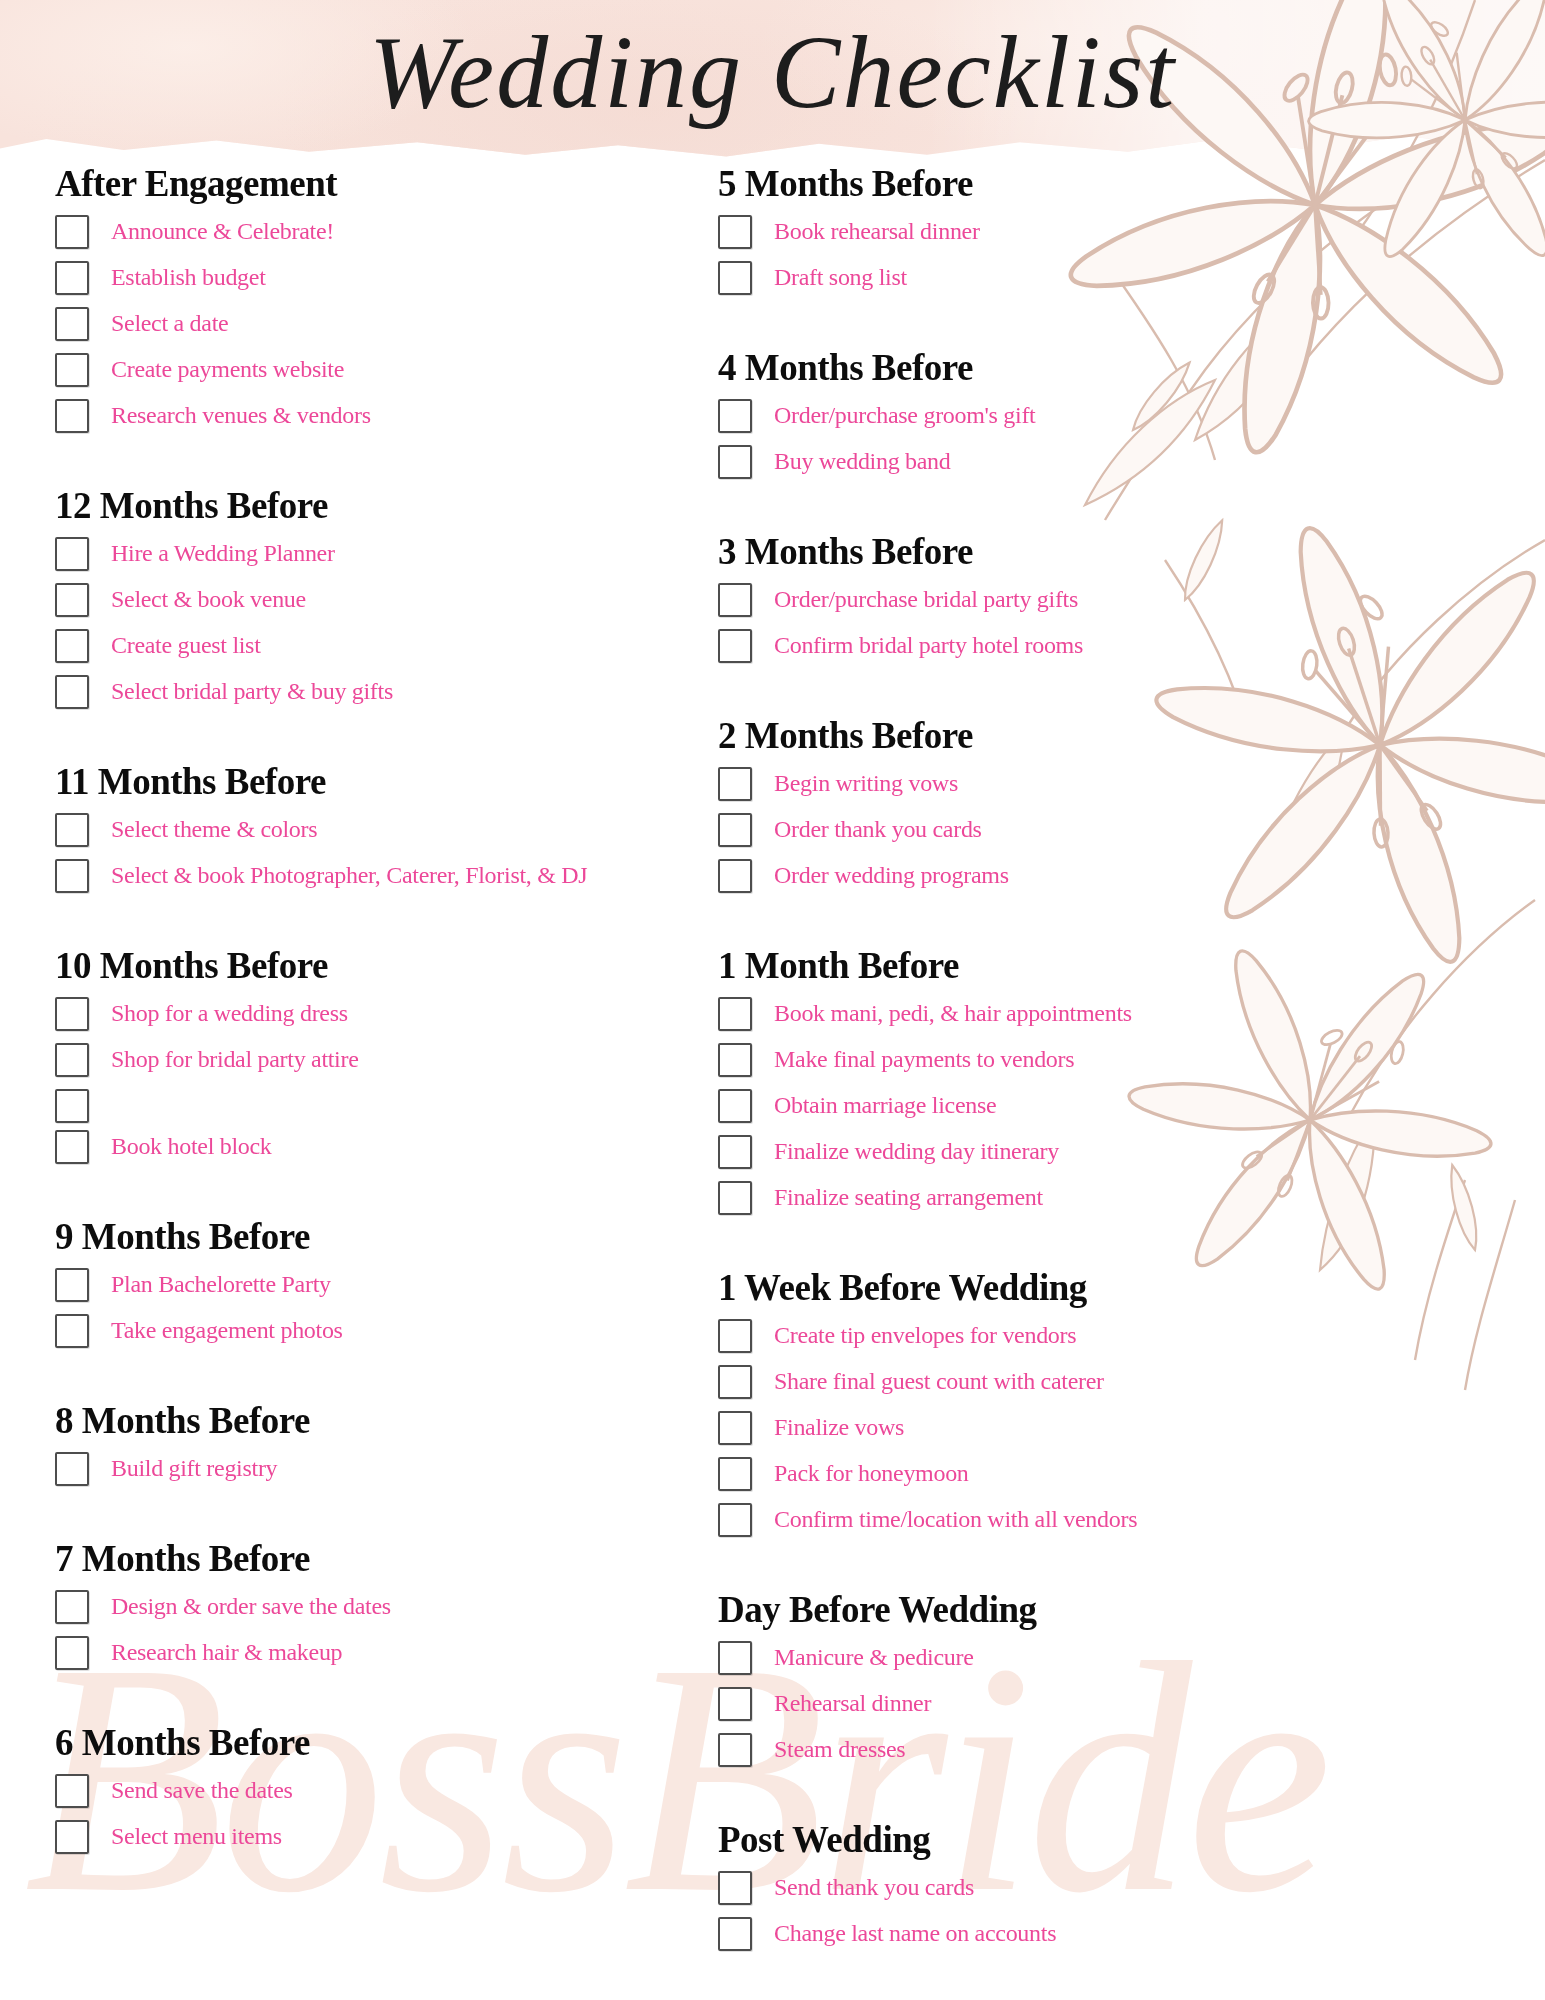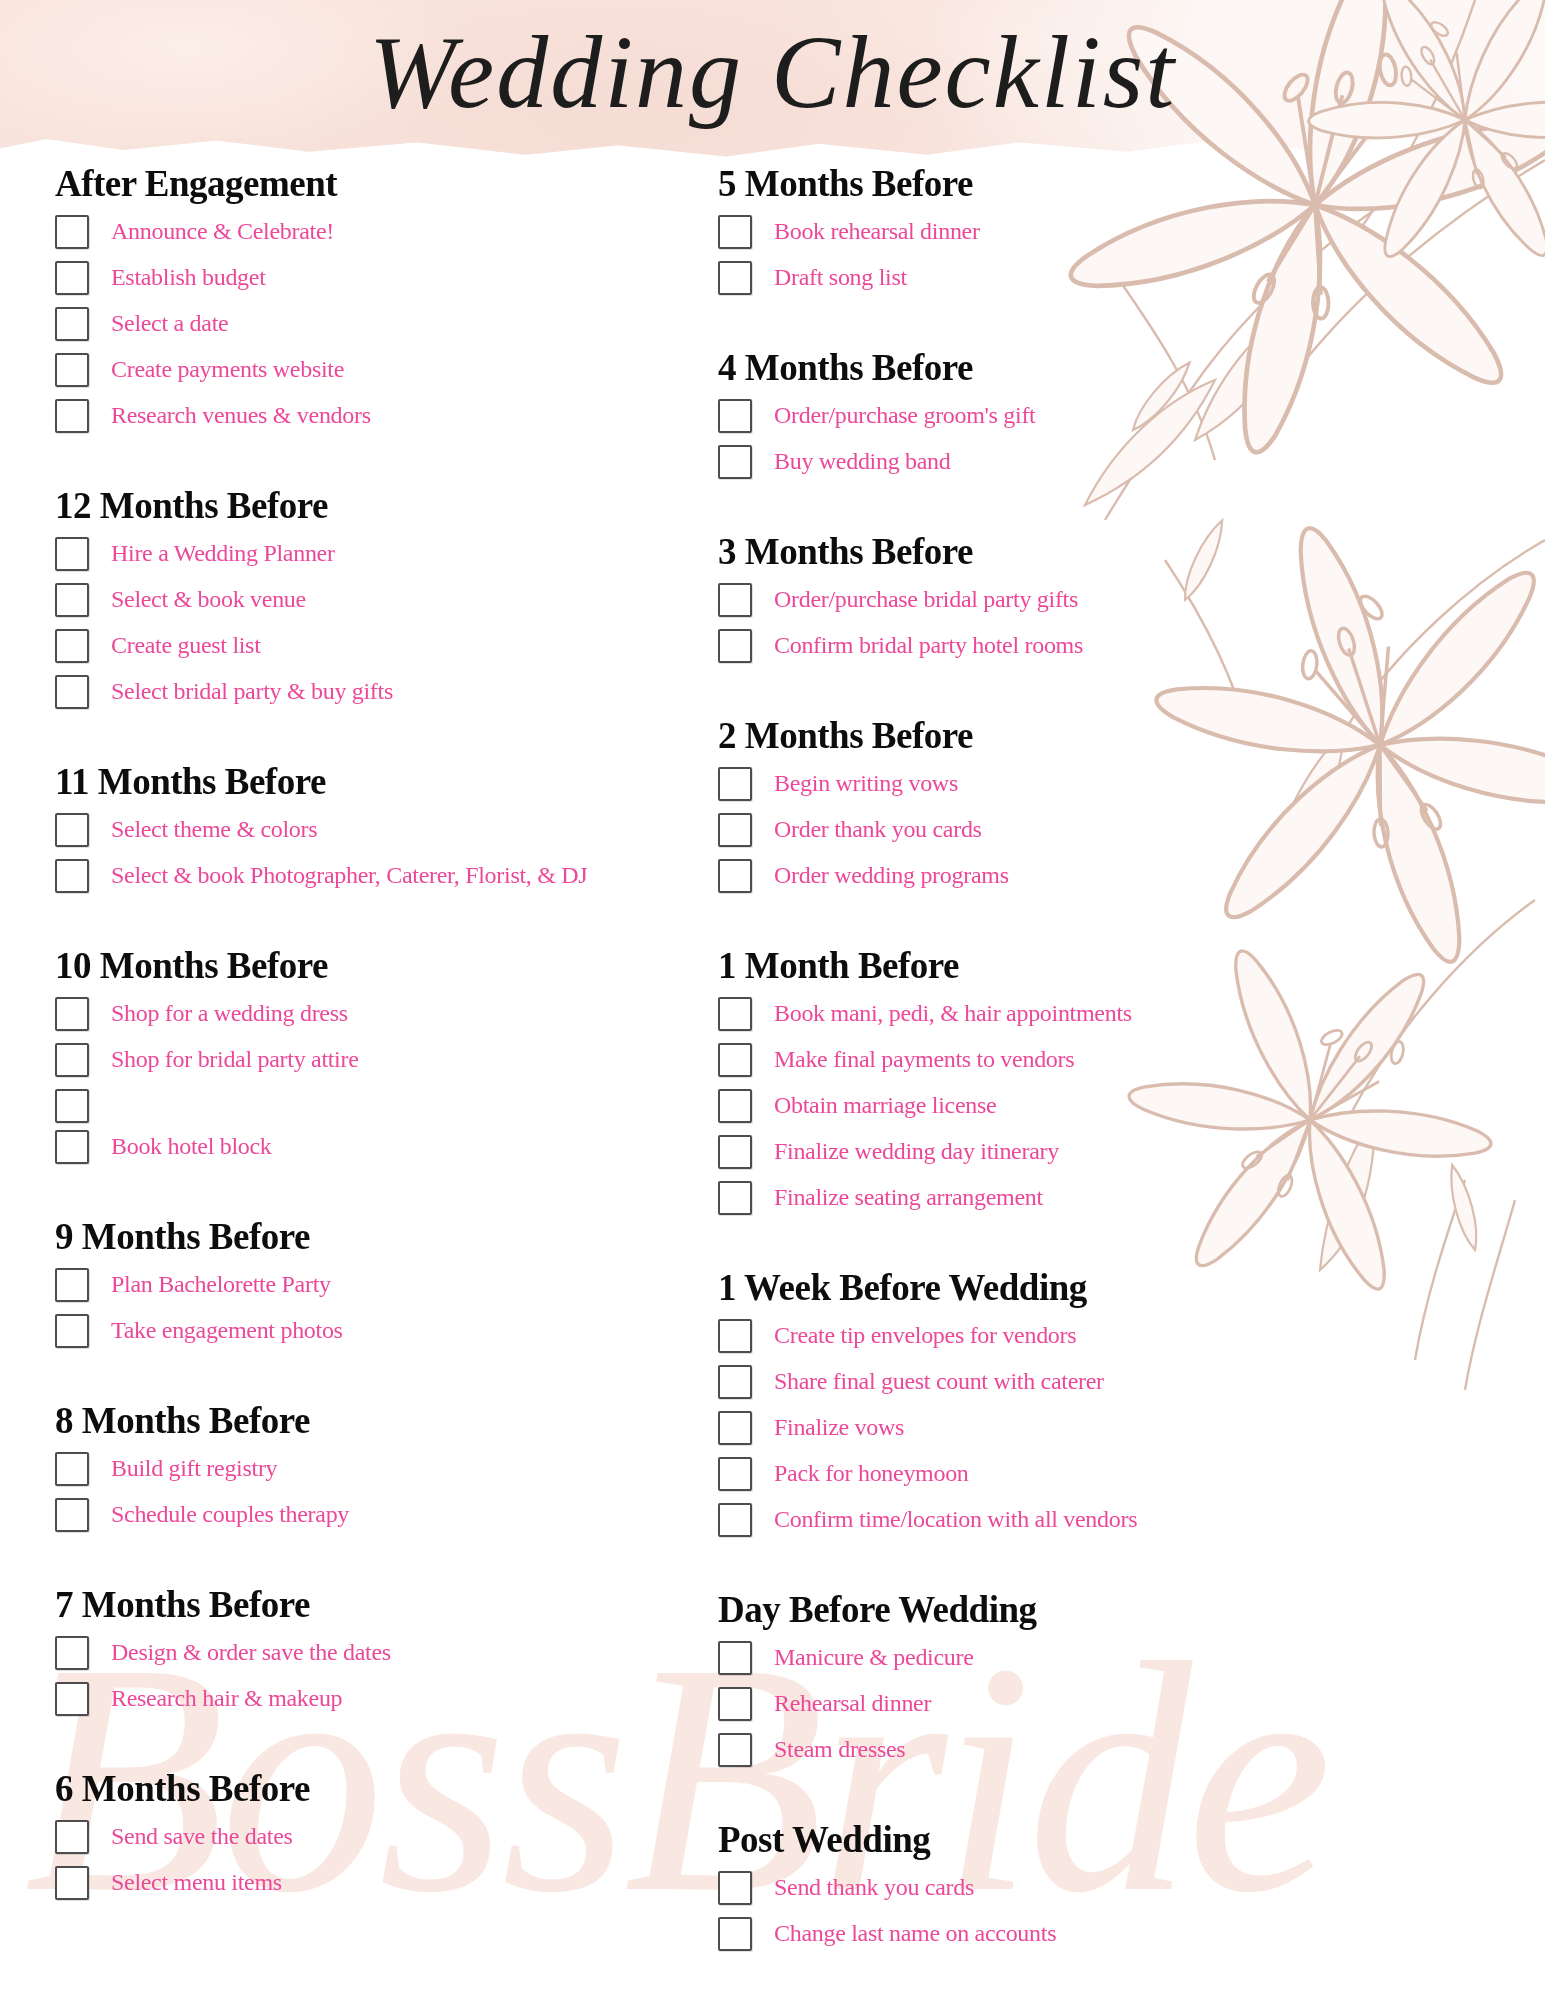--- a/index.html
+++ b/index.html
@@ -239,24 +239,20 @@
   </div>
 
   <div class="section">
     <div class="section-heading">8 Months Before</div>
     <div>
   <div class="item">
     <div class="checkbox" role="checkbox" aria-checked="false"></div>
     <div class="item-label">Build gift registry</div>
   </div>
 
-  <div class="item">
-    <div class="checkbox" role="checkbox" aria-checked="false"></div>
-    <div class="item-label">Schedule couples therapy</div>
-  </div>
 </div>
   </div>
 
   <div class="section">
     <div class="section-heading">7 Months Before</div>
     <div>
   <div class="item">
     <div class="checkbox" role="checkbox" aria-checked="false"></div>
     <div class="item-label">Design &amp; order save the dates</div>
   </div>

